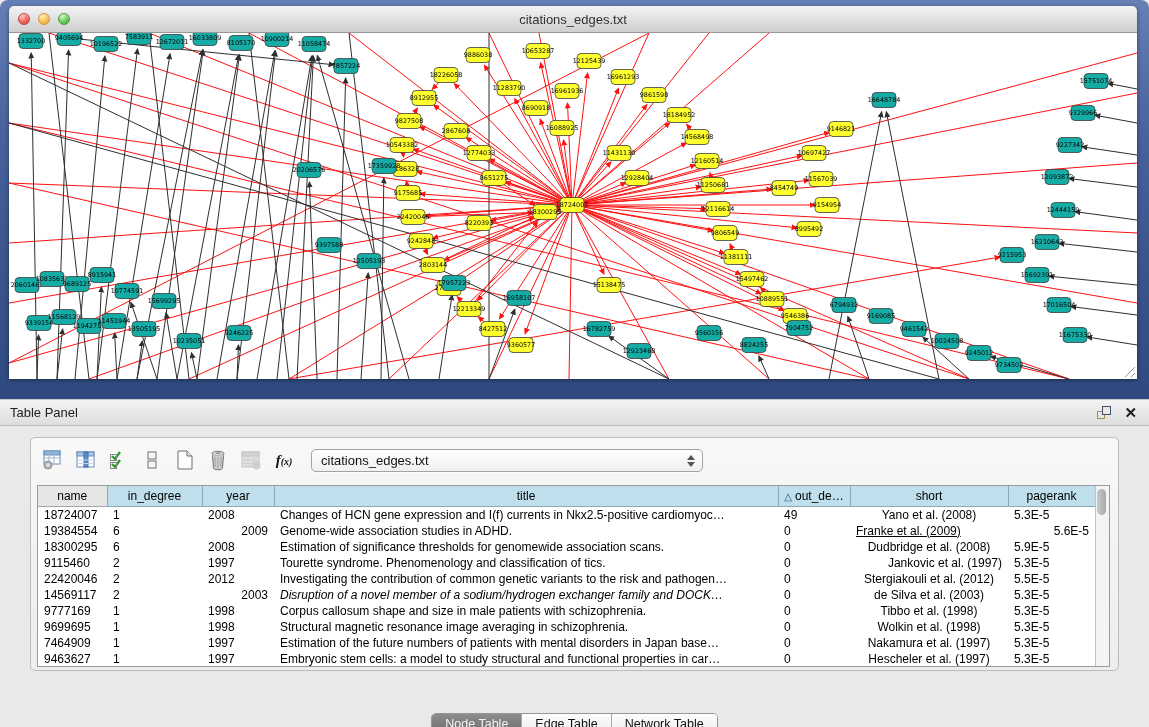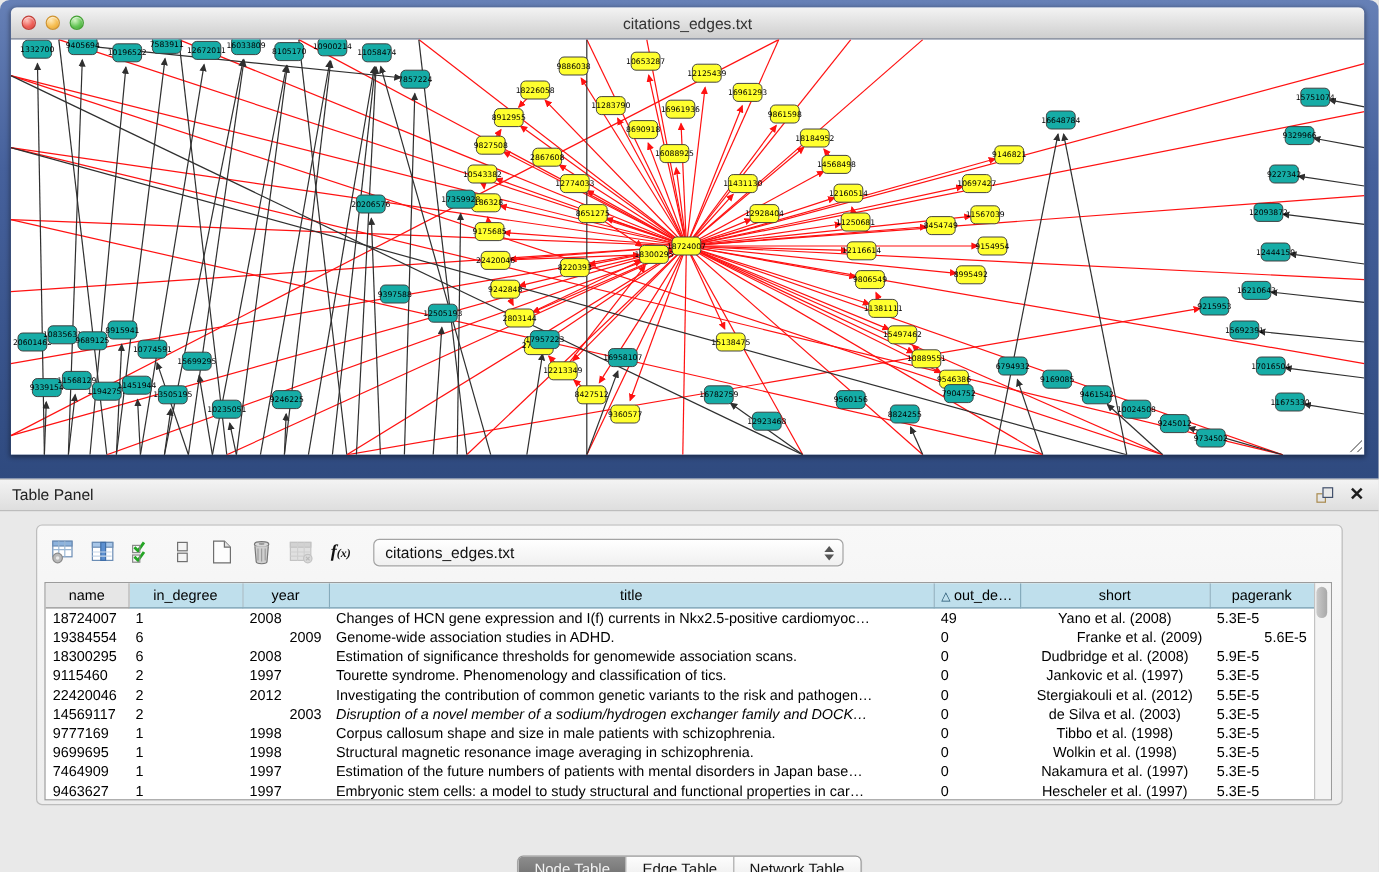--- a/index.html
+++ b/index.html
@@ -763,39 +763,39 @@
                   <td style="text-align: left;">49</td>
                   <td style="text-align: center;">Yano et al. (2008)</td>
                   <td style="text-align: left;">5.3E-5</td>
                 </tr>
                 <tr>
                   <td style="text-align: left;">19384554</td>
                   <td style="text-align: left;">6</td>
                   <td style="text-align: right;">2009</td>
                   <td style="text-align: left;">Genome-wide association studies in ADHD.</td>
                   <td style="text-align: left;">0</td>
-                  <td style="text-align: right;">Franke et al. (2009)</td>
+                  <td style="text-align: left; text-decoration: underline;">Franke et al. (2009)</td>
                   <td style="text-align: right; margin-left: 40px;">5.6E-5</td>
                 </tr>
                 <tr>
                   <td style="text-align: left;">18300295</td>
                   <td style="text-align: left;">6</td>
                   <td style="text-align: left;">2008</td>
                   <td style="text-align: left;">Estimation of significance thresholds for genomewide association scans.</td>
                   <td style="text-align: left;">0</td>
                   <td style="text-align: center;">Dudbridge et al. (2008)</td>
                   <td style="text-align: left;">5.9E-5</td>
                 </tr>
                 <tr>
                   <td style="text-align: left;">9115460</td>
                   <td style="text-align: left;">2</td>
                   <td style="text-align: left;">1997</td>
                   <td style="text-align: left;">Tourette syndrome. Phenomenology and classification of tics.</td>
                   <td style="text-align: left;">0</td>
-                  <td style="text-align: center;">Jankovic et al. (1997)</td>
+                  <td style="text-align: right;">Jankovic et al. (1997)</td>
                   <td style="text-align: left;">5.3E-5</td>
                 </tr>
                 <tr>
                   <td style="text-align: left;">22420046</td>
                   <td style="text-align: left;">2</td>
                   <td style="text-align: left;">2012</td>
                   <td style="text-align: left;">Investigating the contribution of common genetic variants to the risk and pathogen…</td>
                   <td style="text-align: left;">0</td>
                   <td style="text-align: center;">Stergiakouli et al. (2012)</td>
                   <td style="text-align: left;">5.5E-5</td>

